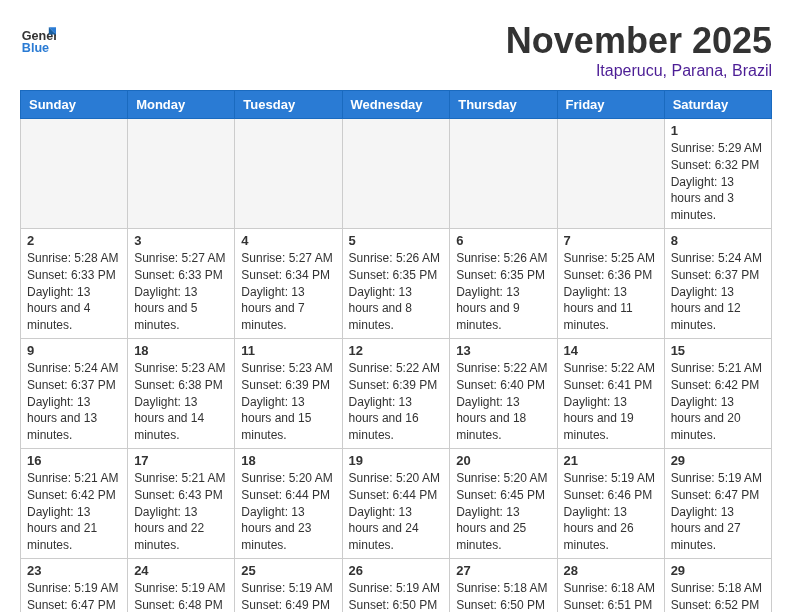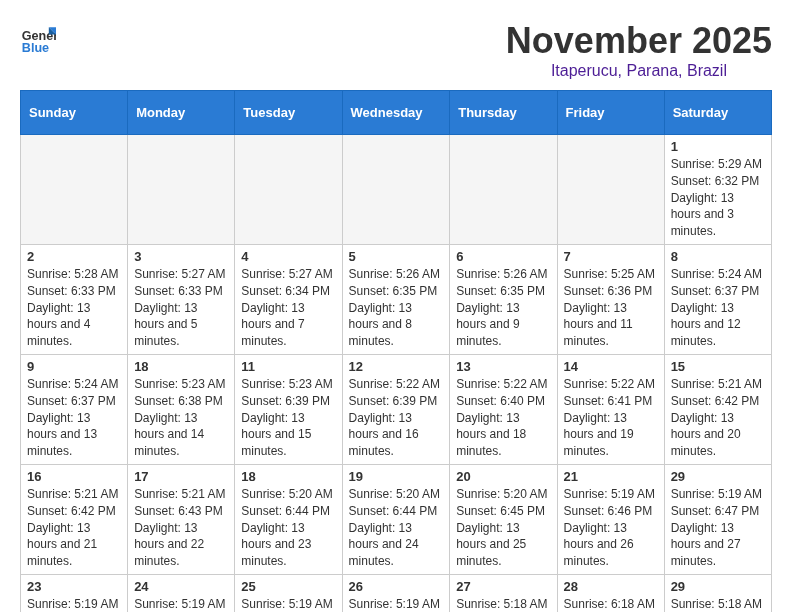--- a/index.html
+++ b/index.html
@@ -19,42 +19,42 @@
     .logo {
       display: flex;
       align-items: center;
       gap: 4px;
     }
     .logo-icon {
       width: 36px;
       height: 36px;
     }
     .title-section {
-      text-align: center;
+      text-align: right;
     }
     .month-title {
       font-size: 36px;
       font-weight: bold;
       color: #333;
     }
     .location-title {
       font-size: 16px;
       color: #4c1d95;
     }
     .calendar {
       width: 100%;
       border-collapse: collapse;
       border: 1px solid #ccc;
     }
     .calendar th {
       background-color: #2a7bd4;
       color: #fff;
       font-size: 13px;
       font-weight: bold;
-      padding: 14px 8px;
+      padding: 6px 8px;
       text-align: left;
       border: 1px solid #1a6abf;
     }
     .calendar td {
       vertical-align: top;
       border: 1px solid #ccc;
       padding: 4px 6px;
       width: 108px;
       min-height: 80px;
       font-size: 10px;

